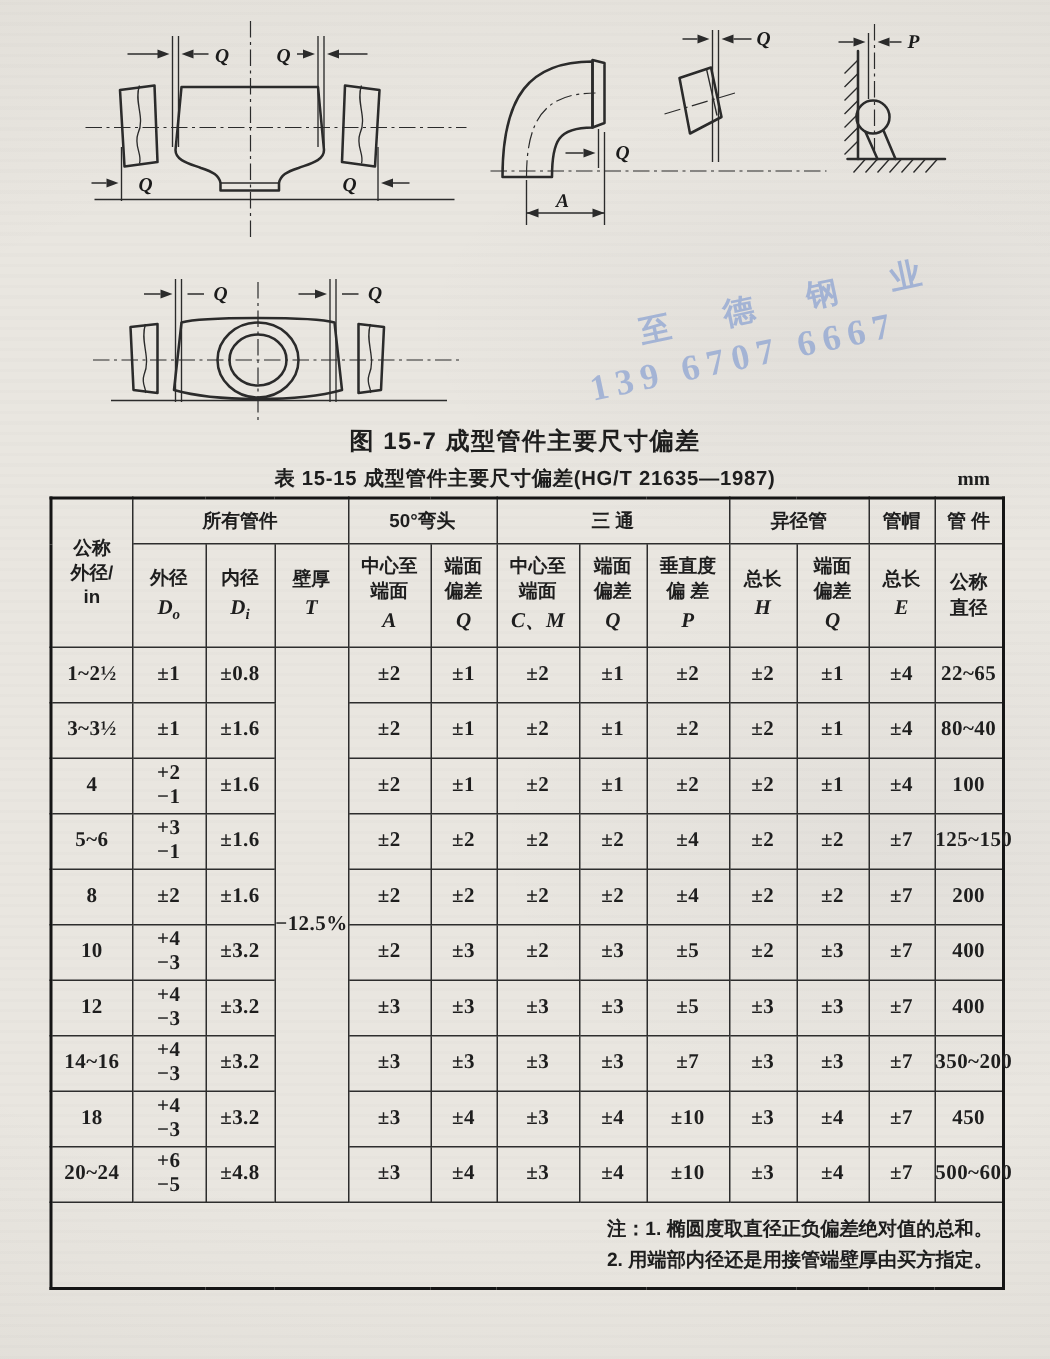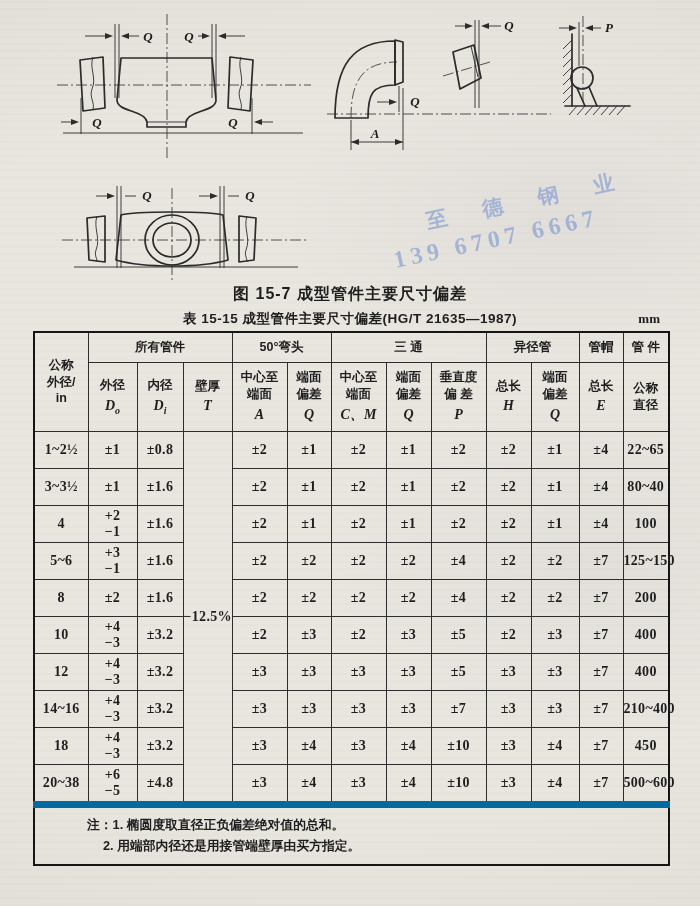--- a/index.html
+++ b/index.html
@@ -49,22 +49,22 @@
   .tol thead tr.sh th{height:66px}
   .hcn{display:block;white-space:pre-line}
   .hsym{display:block;margin-top:3px;font-family:"Liberation Serif",serif;
         font-style:italic;font-size:14px;font-weight:700}
   .hsym sub{font-size:10px}
   .hsym sub:empty,.hsym .sy:empty{display:none}
   .c1{white-space:pre-line;font-size:12.5px}
   .tol tbody td{font-family:"Liberation Serif",serif;font-weight:700;font-size:14px;
                 height:34px;letter-spacing:.3px}
   .tol tbody td.stk div{line-height:1.12}
-  .tol tfoot td{text-align:left;font-size:12.8px;font-weight:700;
-                padding:6px 6px 8px 52px;line-height:1.65;border-top:7px solid #0369a1}
+  .tol tfoot td{text-align:right;font-size:12.8px;font-weight:700;
+                padding:6px 6px 8px 52px;line-height:1.65;border-top:1px solid #0369a1}
   .note2{margin-left:16px}
 </style>
 </head>
 <body>
 
 <div class="sheet">
 
   <svg class="fig" style="left:55px;top:10px" width="260" height="155" viewBox="0 0 260 155">
     <line class="cl" x1="2" y1="75" x2="256" y2="75"></line>
     <line class="cl" x1="112" y1="4" x2="112" y2="150"></line>
@@ -385,41 +385,41 @@
           </td>
           <td>±3.2</td>
           <td>±3</td>
           <td>±3</td>
           <td>±3</td>
           <td>±3</td>
           <td>±7</td>
           <td>±3</td>
           <td>±3</td>
           <td>±7</td>
-          <td>210~400</td>
+          <td>350~200</td>
         </tr>
         <tr>
           <td>18</td>
           <td class="stk">
             <div>+4</div>
             <div>−3</div>
           </td>
           <td>±3.2</td>
           <td>±3</td>
           <td>±4</td>
           <td>±3</td>
           <td>±4</td>
           <td>±10</td>
           <td>±3</td>
           <td>±4</td>
           <td>±7</td>
           <td>450</td>
         </tr>
         <tr>
-          <td>20~38</td>
+          <td>20~24</td>
           <td class="stk">
             <div>+6</div>
             <div>−5</div>
           </td>
           <td>±4.8</td>
           <td>±3</td>
           <td>±4</td>
           <td>±3</td>
           <td>±4</td>
           <td>±10</td>

